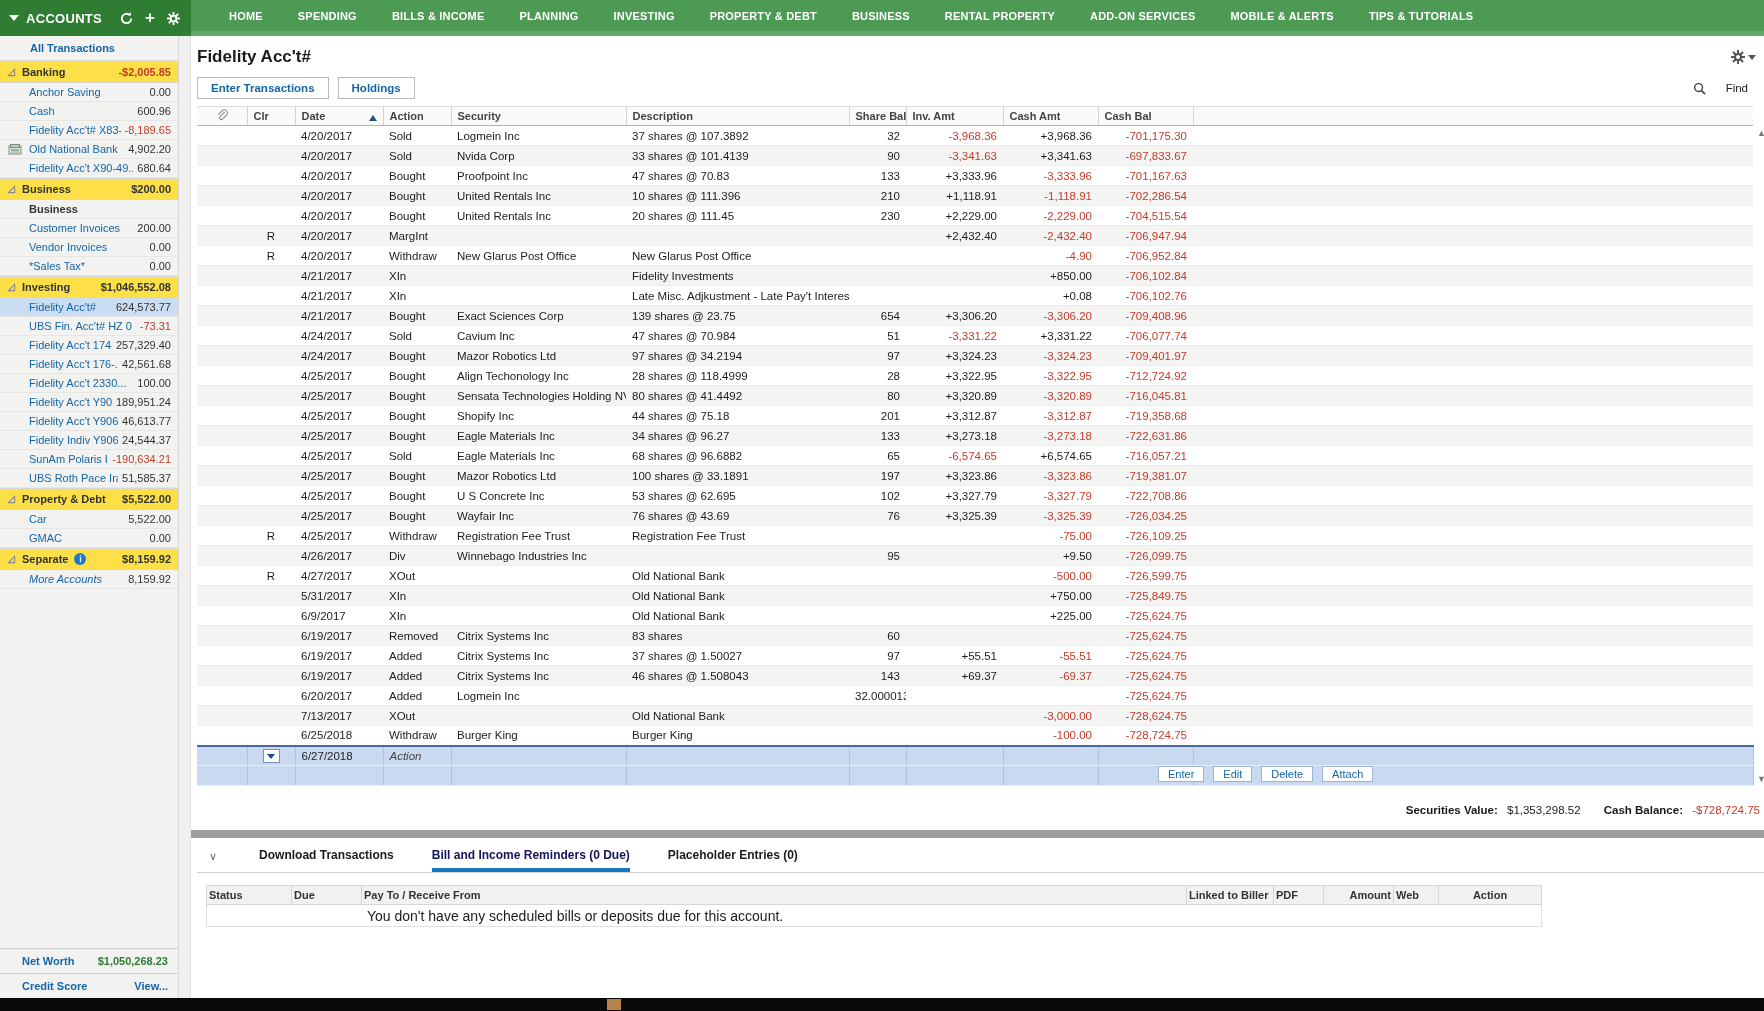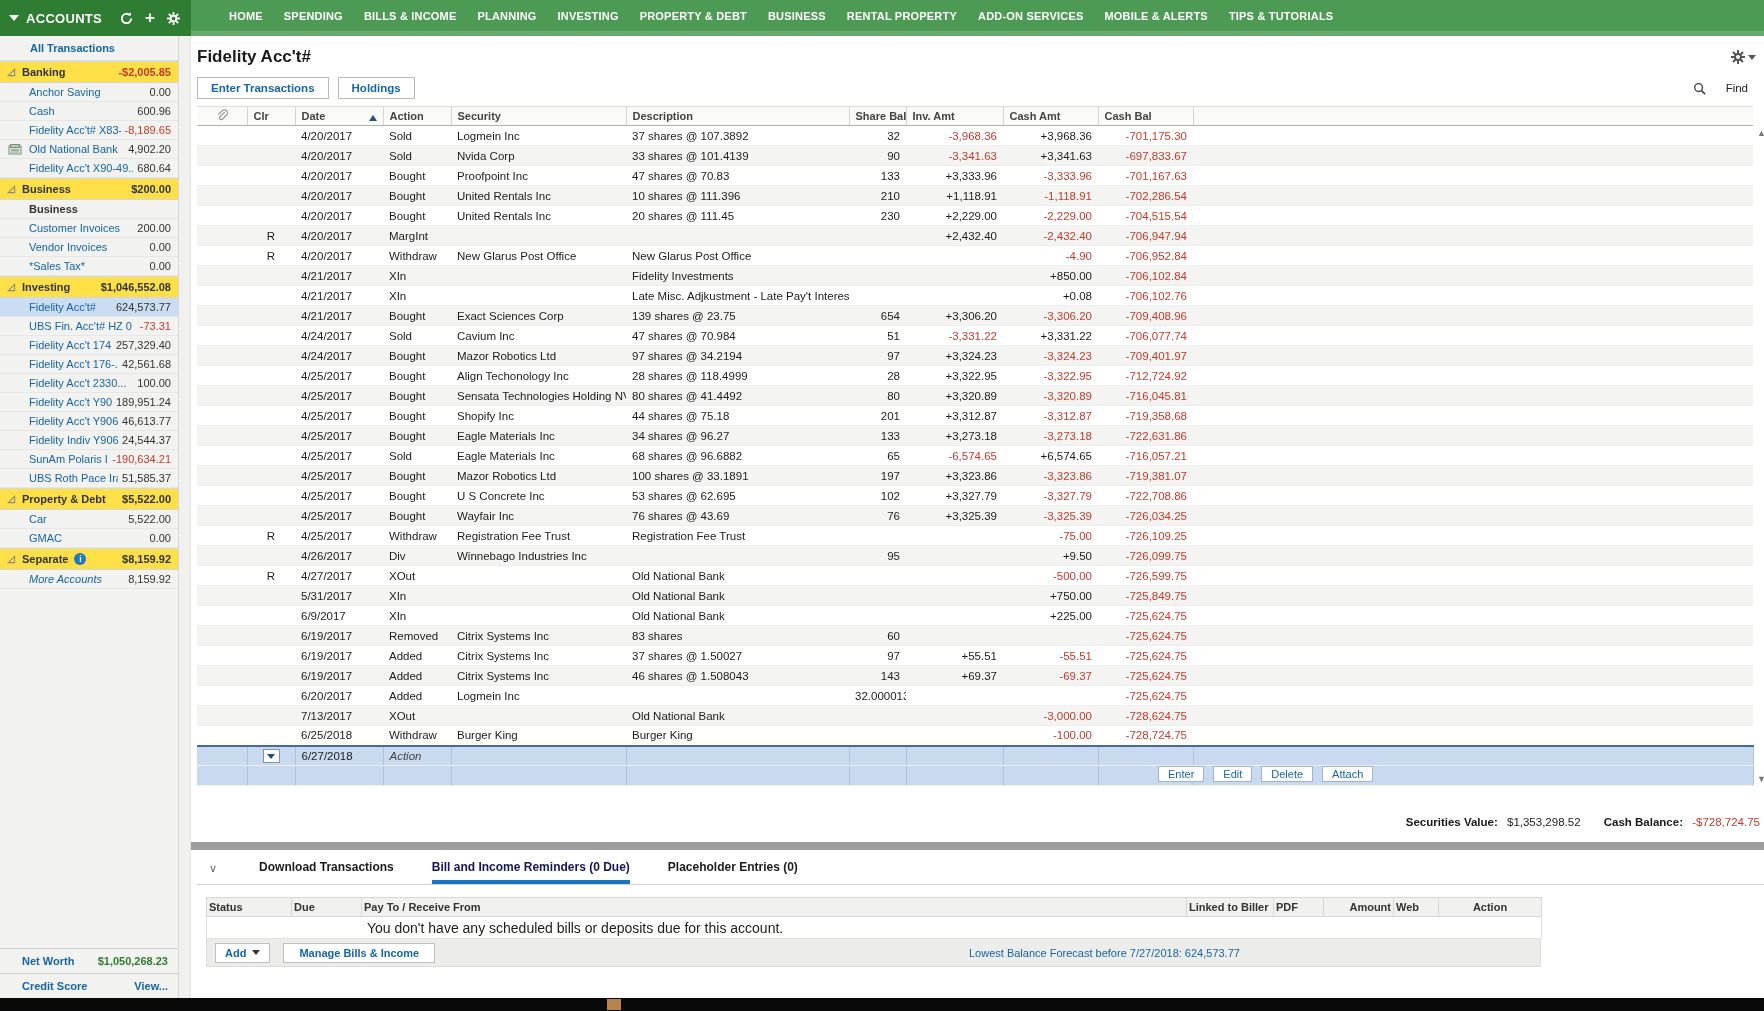--- a/index.html
+++ b/index.html
@@ -10,21 +10,21 @@
     position:relative;
   }
   
   .topbar { height:36px; display:flex; }
   .acct-head { width:191px; background:#2e7d33; color:#fff; display:flex; align-items:center; padding:0 10px 0 9px; }
   .caret-down { width:0; height:0; border-left:5px solid transparent; border-right:5px solid transparent; border-top:6px solid #fff; margin-right:7px; }
   .acct-title { font-weight:bold; font-size:13px; letter-spacing:.3px; }
   .head-icons { margin-left:auto; display:flex; align-items:center; gap:11px; }
   .head-icons .hicon { display:inline-flex; }
   .plus-glyph { font-size:17px; font-weight:bold; line-height:14px; }
-  .mainnav { flex:1; background:#4c9a53; border-bottom:5px solid #69a96f; display:flex; align-items:center; gap:21px; padding-left:38px; }
+  .mainnav { flex:1; background:#4c9a53; border-bottom:5px solid #69a96f; display:flex; align-items:center; gap:35px; padding-left:38px; }
   .nav-item { color:#fff; font-weight:bold; font-size:11px; letter-spacing:.2px; white-space:nowrap; cursor:default; }
   
   .content { display:flex; height:962px; }
   .sidebar { width:179px; background:#f2f2f0; border-right:1px solid #d8d8d6; font-size:11px; display:flex; flex-direction:column; overflow:hidden; }
   .gutter { width:12px; background:#f0f0ee; border-right:1px solid #e3e3e1; }
   .main { flex:1; background:#fff; padding-left:6px; position:relative; overflow:hidden; }
   
   .all-trans { padding:6px 8px 6px 30px; color:#1565a7; font-weight:bold; border-bottom:1px solid #dddddb; cursor:pointer; }
   .group-header { display:flex; align-items:center; background:#fde047; border-top:1px solid #d6d6d4; border-bottom:1px solid #d6d6d4; padding:4px 7px 4px 7px; font-weight:bold; color:#333; cursor:pointer; }
   .group-header .tri { margin-right:6px; flex:0 0 auto; }
@@ -68,21 +68,21 @@
   tr.entry-last td { border-bottom:2px solid #49699c; }
   .dd-btn { display:inline-flex; align-items:center; justify-content:center; width:17px; height:14px; background:#fff; border:1px solid #7a93b8; cursor:pointer; }
   .dd-btn i { width:0; height:0; border-left:4px solid transparent; border-right:4px solid transparent; border-top:5px solid #1b4f8a; }
   .entry-action { font-style:italic; color:#444; }
   .entry-buttons { position:absolute; left:961px; bottom:4px; display:flex; gap:9px; }
   .entry-buttons button { background:#fff; border:1px solid #9db4d2; color:#1565a7; font-size:11px; font-family:inherit; padding:1px 9px; cursor:pointer; }
   .vscroll-top,.vscroll-bottom { position:absolute; right:-15px; width:13px; text-align:center; color:#777; font-size:9px; cursor:pointer; }
   .vscroll-top { top:22px; }
   .vscroll-bottom { bottom:2px; }
   
-  .summary { margin-top:28px; text-align:right; padding-right:4px; font-size:11.5px; line-height:16px; }
+  .summary { margin-top:16px; text-align:right; padding-right:4px; font-size:11.5px; line-height:16px; }
   .summary .lbl { font-weight:bold; color:#1a1a1a; margin-left:20px; }
   .summary .val { margin-left:6px; }
   
   .splitter { height:8px; background:#9e9e9e; margin:12px 0 0 -6px; }
   .tabs { display:flex; align-items:flex-end; gap:38px; padding:10px 0 0 6px; border-bottom:1px solid #d0d0ce; position:relative; }
   .tabs .chev { color:#666; font-size:11px; padding:0 4px 9px 6px; cursor:pointer; }
   .tab { font-size:12px; font-weight:bold; color:#1b1b1b; padding-bottom:10px; cursor:pointer; white-space:nowrap; }
   .tab.active { padding-bottom:6px; border-bottom:4px solid #1b75bc; color:#15155c; }
   table.reminders { border-collapse:collapse; table-layout:fixed; width:1335px; margin:12px 0 0 9px; font-size:11px; }
   table.reminders th { background:#f1f1ef; border:1px solid #d7d7d5; font-weight:bold; color:#333; height:19px; padding:0 2px; text-align:left; white-space:nowrap; }
@@ -835,26 +835,18 @@
           <th style="text-align:center">Action</th>
         </tr>
       </thead>
       <tbody>
         <tr>
           <td class="empty-msg" colspan="8">You don't have any scheduled bills or deposits due for this account.</td>
         </tr>
       </tbody>
     </table>
 
-    <div class="rem-footer">
-      <button class="btn-add">
-        <span>Add</span>
-          <i></i>
-      </button>
-      <button class="btn-manage">Manage Bills &amp; Income</button>
-      <span class="forecast-link">Lowest Balance Forecast before 7/27/2018: 624,573.77</span>
-    </div>
   </main>
 </div>
 
 <div class="taskbar">
   <span class="task-icon"></span>
 </div>
 
 </body></html>

